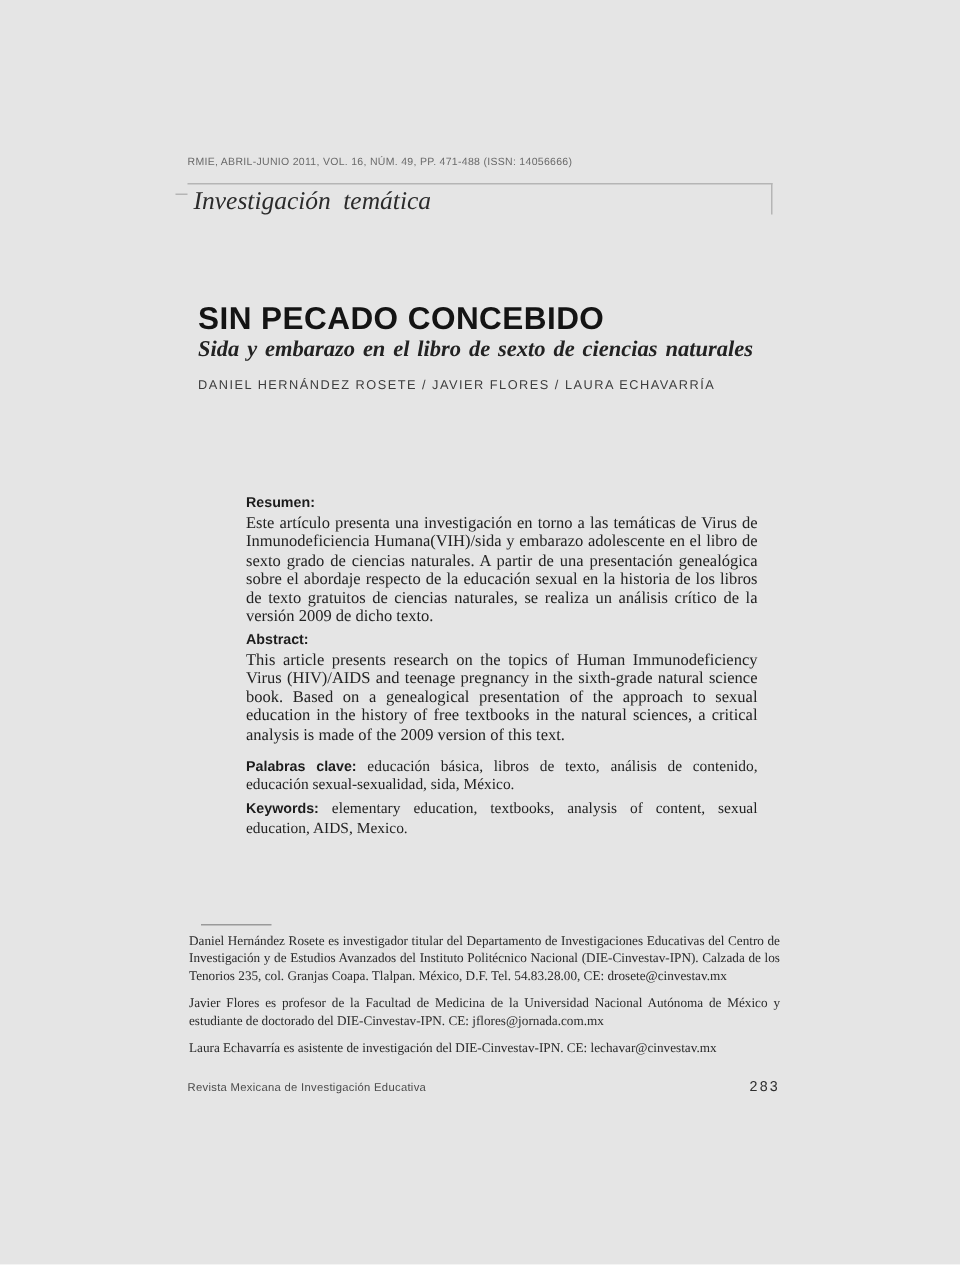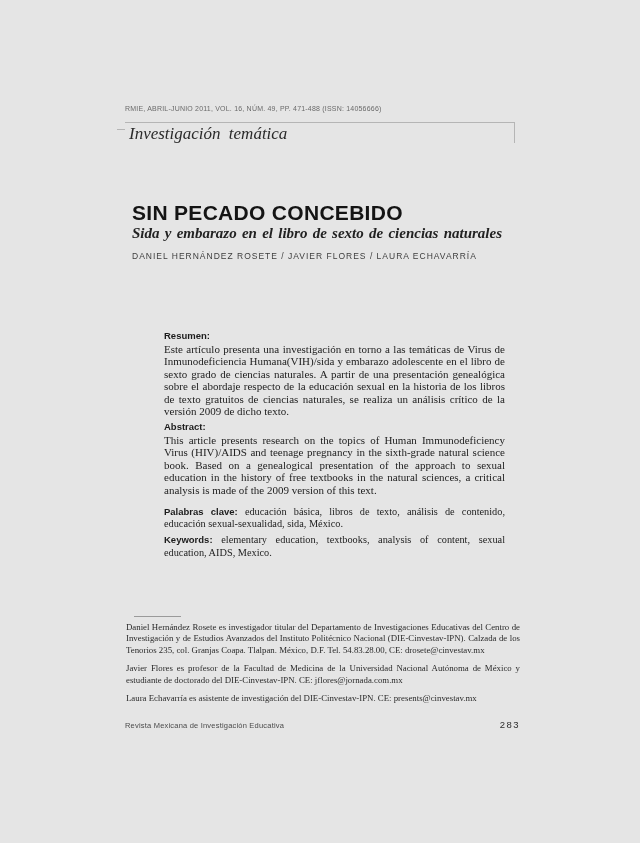--- a/index.html
+++ b/index.html
@@ -132,21 +132,21 @@
 
   <div class="abs-block" style="top:506px;">
     <p class="kw-para"><span class="kw-label">Palabras clave:</span> <span>educación básica, libros de texto, análisis de contenido, educación sexual-sexualidad, sida, México.</span></p>
     <p class="kw-para"><span class="kw-label">Keywords:</span> <span>elementary education, textbooks, analysis of content, sexual education, AIDS, Mexico.</span></p>
   </div>
 
   <div class="footnote-rule"></div>
   <div class="footnotes">
     <p>Daniel Hernández Rosete es investigador titular del Departamento de Investigaciones Educativas del Centro de Investigación y de Estudios Avanzados del Instituto Politécnico Nacional (DIE-Cinvestav-IPN). Calzada de los Tenorios 235, col. Granjas Coapa. Tlalpan. México, D.F. Tel. 54.83.28.00, CE: drosete@cinvestav.mx</p>
     <p>Javier Flores es profesor de la Facultad de Medicina de la Universidad Nacional Autónoma de México y estudiante de doctorado del DIE-Cinvestav-IPN. CE: jflores@jornada.com.mx</p>
-    <p>Laura Echavarría es asistente de investigación del DIE-Cinvestav-IPN. CE: presents@cinvestav.mx</p>
+    <p>Laura Echavarría es asistente de investigación del DIE-Cinvestav-IPN. CE: lechavar@cinvestav.mx</p>
   </div>
 
   <div class="page-footer">
     <span class="footer-journal">Revista Mexicana de Investigación Educativa</span>
     <span class="footer-page-number">283</span>
   </div>
 
 </div>
 
 </body></html>

